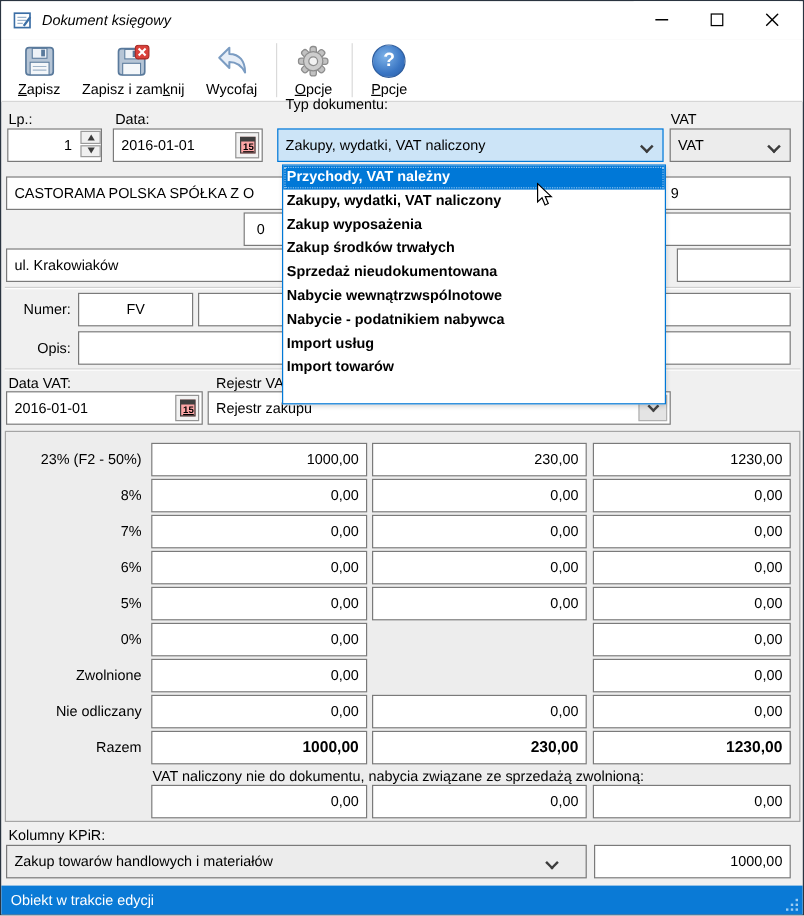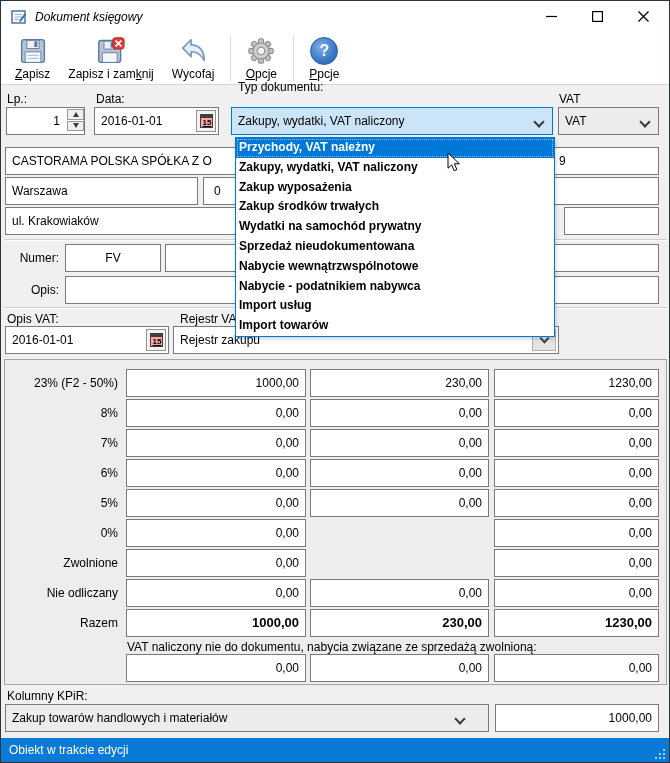--- a/index.html
+++ b/index.html
@@ -194,37 +194,36 @@
     <span class="combo-chev"></span>
   </div>
 
   <div class="f gray" style="left:557px;top:106px;width:101px;">
     <span>VAT</span>
     <span class="combo-chev"></span>
   </div>
 
   <div class="f" style="left:4px;top:146px;width:541px;">CASTORAMA POLSKA SPÓŁKA Z O</div>
   <div class="f" style="left:549px;top:146px;width:109px;padding-left:8px;">9</div>
-  <div class="f" style="left:4px;top:176px;width:193px;">Warszawa</div>
   <div class="f" style="left:202px;top:176px;width:130px;padding-left:10px;">0</div>
   <div class="f" style="left:549px;top:176px;width:109px;"></div>
   <div class="f" style="left:4px;top:206px;width:541px;">ul. Krakowiaków</div>
   <div class="f" style="left:563px;top:206px;width:95px;"></div>
 
   <div class="divider" style="top:238px;"></div>
 
   <span class="lbl" style="left:0;top:250px;width:58px;text-align:right;">Numer:</span>
   <div class="f ctr" style="left:64px;top:243px;width:96px;">FV</div>
   <div class="f" style="left:164px;top:243px;width:494px;"></div>
   <span class="lbl" style="left:0;top:282px;width:58px;text-align:right;">Opis:</span>
   <div class="f" style="left:64px;top:275px;width:594px;"></div>
 
   <div class="divider" style="top:306px;"></div>
 
-  <span class="lbl" style="left:6px;top:311px;">Opis VAT:</span>
+  <span class="lbl" style="left:6px;top:311px;">Data VAT:</span>
   <span class="lbl" style="left:179px;top:311px;">Rejestr VAT</span>
   <div class="f" style="left:4px;top:325px;width:164px;">
     <span>2016-01-01</span>
     <span class="calbtn">
         <span class="calglyph">15</span>
       </span>
   </div>
   <div class="f" style="left:172px;top:325px;width:386px;">
     <span>Rejestr zakupu</span>
     <span class="combo-btn">
@@ -303,21 +302,20 @@
         </g>
       </svg>
     </span>
   </div>
 
   <div class="dropdown">
     <div class="dd-item sel">Przychody, VAT należny</div>
     <div class="dd-item">Zakupy, wydatki, VAT naliczony</div>
     <div class="dd-item">Zakup wyposażenia</div>
     <div class="dd-item">Zakup środków trwałych</div>
-    <div class="dd-item">Wydatki na samochód prywatny</div>
     <div class="dd-item">Sprzedaż nieudokumentowana</div>
     <div class="dd-item">Nabycie wewnątrzwspólnotowe</div>
     <div class="dd-item">Nabycie - podatnikiem nabywca</div>
     <div class="dd-item">Import usług</div>
     <div class="dd-item">Import towarów</div>
   </div>
 
   <span class="cursor">
     <svg width="14" height="20" viewBox="0 0 14 20">
       <path d="M1 1 L1 16.2 L4.7 12.9 L7.2 18.8 L9.9 17.6 L7.4 11.8 L12.4 11.8 Z" fill="#fff" stroke="#000" stroke-width="1"></path>

